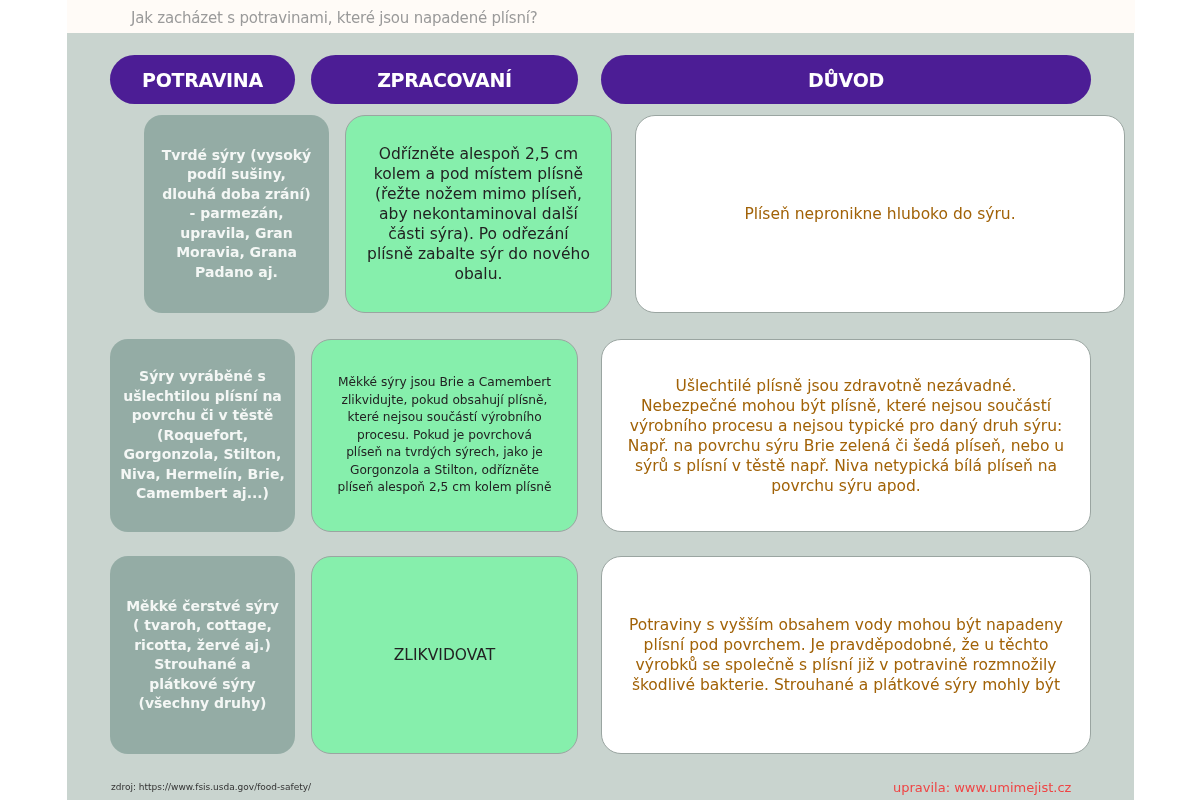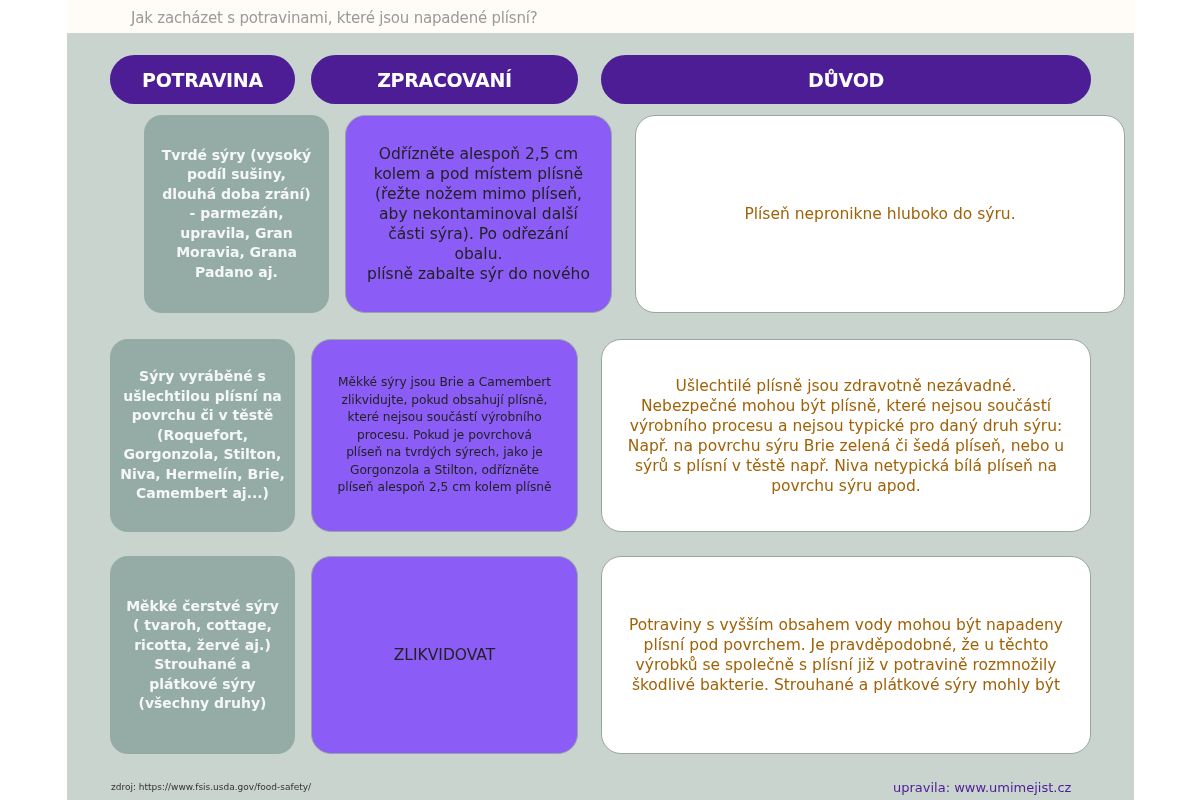--- a/index.html
+++ b/index.html
@@ -35,21 +35,21 @@
       display: flex; align-items: center; justify-content: center;
       text-align: center;
     }
     .food {
       background: #94aca5; border-radius: 18px;
       color: #f4f7f5; font-weight: bold; font-size: 14px; line-height: 19.5px;
       font-family: "DejaVu Sans", sans-serif;
       padding: 0 8px;
     }
     .proc {
-      background: #8b5cf6; border-radius: 20px;
+      background: #86efac; border-radius: 20px;
       border: 1.5px solid #9aa5a1;
       color: #222; font-size: 15.5px; line-height: 20px;
       font-family: "DejaVu Sans", sans-serif;
       padding: 0 14px;
     }
     .proc.small { font-size: 12.2px; line-height: 17.5px; padding: 0 10px; }
     .reason {
       background: #ffffff; border-radius: 20px;
       border: 1.5px solid #9aa5a1;
       color: #a16207; font-size: 15.5px; line-height: 20px;
@@ -63,21 +63,21 @@
     .r1 { top: 115px; height: 198px; margin-left: 34px; }
     .r2 { top: 339px; height: 193px; }
     .r3 { top: 556px; height: 198px; }
     .footer-left {
       position: absolute; left: 111px; top: 782px;
       font-size: 9px; color: #333; white-space: nowrap;
       font-family: "DejaVu Sans", sans-serif;
     }
     .footer-right {
       position: absolute; left: 893px; top: 780px;
-      font-size: 13px; color: #4c1d95; white-space: nowrap;
+      font-size: 13px; color: #ef4444; white-space: nowrap;
       font-family: "DejaVu Sans", sans-serif;
     }
   </style>
 </head>
 <body>
 
 <div class="top-band"></div>
 <div class="page-title">Jak zacházet s potravinami, které jsou napadené plísní?</div>
 
 <div class="card"></div>
@@ -97,22 +97,22 @@
       <span class="line">Padano aj.</span>
     </div>
 </div>
 <div class="cell proc c2 r1">
   <div>
       <span class="line">Odřízněte alespoň 2,5 cm</span>
       <span class="line">kolem a pod místem plísně</span>
       <span class="line">(řežte nožem mimo plíseň,</span>
       <span class="line">aby nekontaminoval další</span>
       <span class="line">části sýra). Po odřezání</span>
+      <span class="line">plísně zabalte sýr do nového</span>
       <span class="line">obalu.</span>
-      <span class="line">plísně zabalte sýr do nového</span>
     </div>
 </div>
 <div class="cell reason c3 r1">
   <div>
       <span class="line">Plíseň nepronikne hluboko do sýru.</span>
     </div>
 </div>
 
 <div class="cell food c1 r2">
   <div>

